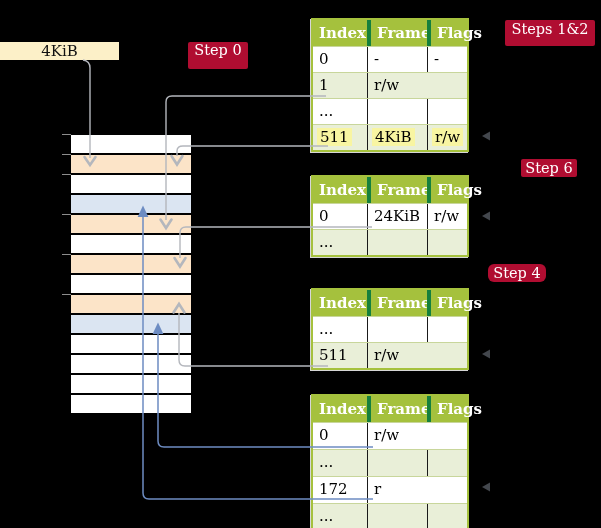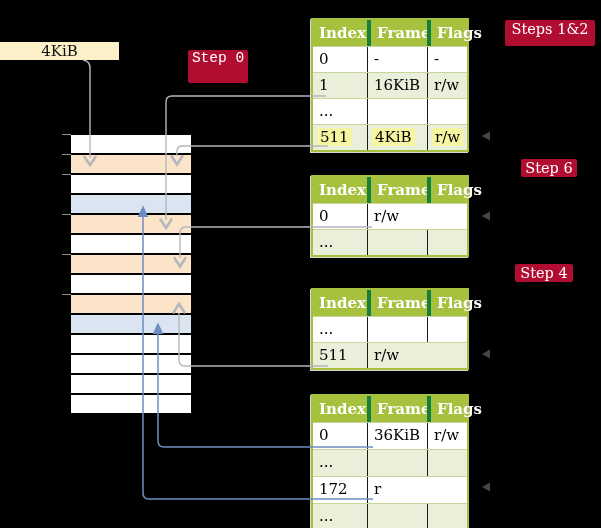--- a/index.html
+++ b/index.html
@@ -4,24 +4,24 @@
 <style>
   html,body{margin:0;padding:0;background:#000;}
   #canvas{position:relative;width:601px;height:528px;background:#000;overflow:hidden;
           font-family:"DejaVu Serif","Liberation Serif",serif;}
   
   .frame-box{position:absolute;left:0;top:42px;width:119px;height:18px;background:#fcf0c8;
              color:#111;font-size:15px;line-height:18px;text-align:center;}
   
   .badge{position:absolute;background:#b00d31;color:#fff;font-size:14.5px;text-align:center;
          border-radius:2px;}
-  .badge.s0{left:188px;top:50px;width:60px;height:33px;line-height:17px;font-family:Liberation Mono, monospace;}
+  .badge.s0{left:188px;top:42px;width:60px;height:27px;line-height:17px;}
   .badge.s12{left:505px;top:20px;width:90px;height:26px;line-height:18px;}
   .badge.s3{left:521px;top:159px;width:56px;height:18px;line-height:18px;}
-  .badge.s4{left:515px;top:264px;width:58px;height:18px;line-height:18px;}
+  .badge.s4{left:488px;top:264px;width:58px;height:18px;line-height:18px;border-radius:6px;}
   
   .memstrip{position:absolute;left:71px;top:135px;width:120px;}
   .mrow{height:18px;margin-bottom:2px;}
   .mrow.free{background:#ffffff;}
   .mrow.table{background:#fce4c8;}
   .mrow.page{background:#dbe5f2;}
   .tick{position:absolute;left:62px;width:9px;height:1px;background:#8d8d8d;}
   
   .ptable{position:absolute;left:311px;width:158px;border:2px solid #a5c13d;background:#fff;
           box-shadow:-1px 1px 0 #d6d6d6;box-sizing:border-box;}
@@ -82,21 +82,20 @@
       <div class="hc">Frame</div>
       <div class="hc">Flags</div>
     </div>
     <div class="trow">
       <div class="tc">0</div>
       <div class="tc">-</div>
       <div class="tc">-</div>
     </div>
     <div class="trow tint">
       <div class="tc">1</div>
-      <div class="tc">16KiB</div>
       <div class="tc">r/w</div>
     </div>
     <div class="trow">
       <div class="tc">...</div>
       <div class="tc"></div>
       <div class="tc"></div>
     </div>
     <div class="trow tint">
       <div class="tc"><span class="hl">511</span></div>
       <div class="tc"><span class="hl">4KiB</span></div>
@@ -105,20 +104,21 @@
   </div>
 
   <div class="ptable t2">
     <div class="thead">
       <div class="hc">Index</div>
       <div class="hc">Frame</div>
       <div class="hc">Flags</div>
     </div>
     <div class="trow">
       <div class="tc">0</div>
+      <div class="tc">24KiB</div>
       <div class="tc">r/w</div>
     </div>
     <div class="trow tint">
       <div class="tc">...</div>
       <div class="tc"></div>
       <div class="tc"></div>
     </div>
   </div>
 
   <div class="ptable t3">
@@ -139,21 +139,20 @@
   </div>
 
   <div class="ptable t4">
     <div class="thead">
       <div class="hc">Index</div>
       <div class="hc">Frame</div>
       <div class="hc">Flags</div>
     </div>
     <div class="trow">
       <div class="tc">0</div>
-      <div class="tc">36KiB</div>
       <div class="tc">r/w</div>
     </div>
     <div class="trow tint">
       <div class="tc">...</div>
       <div class="tc"></div>
       <div class="tc"></div>
     </div>
     <div class="trow">
       <div class="tc">172</div>
       <div class="tc">r</div>

